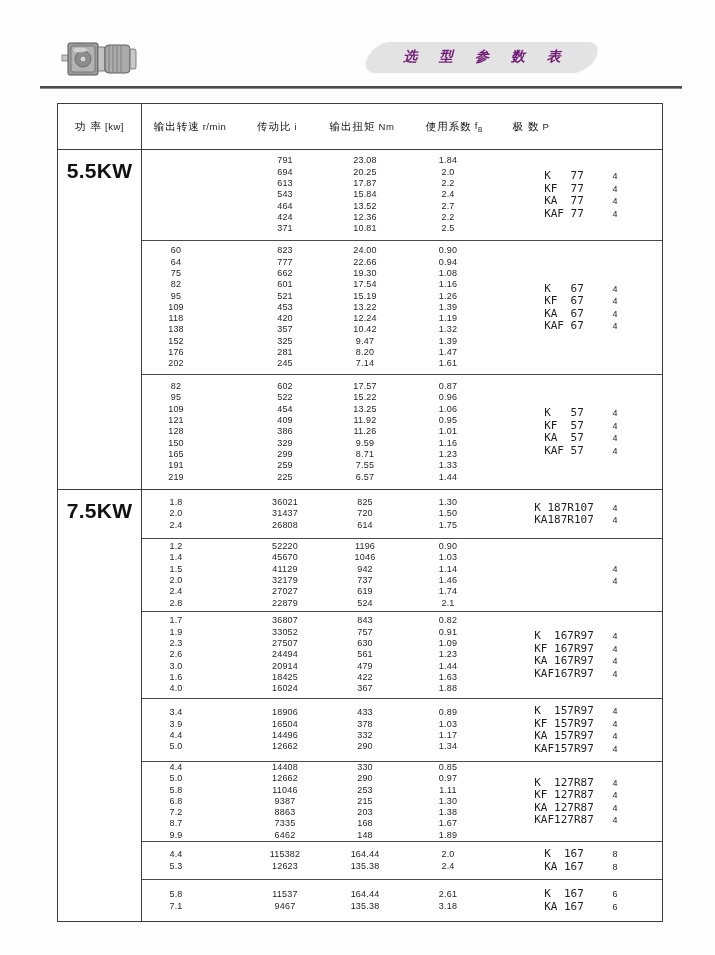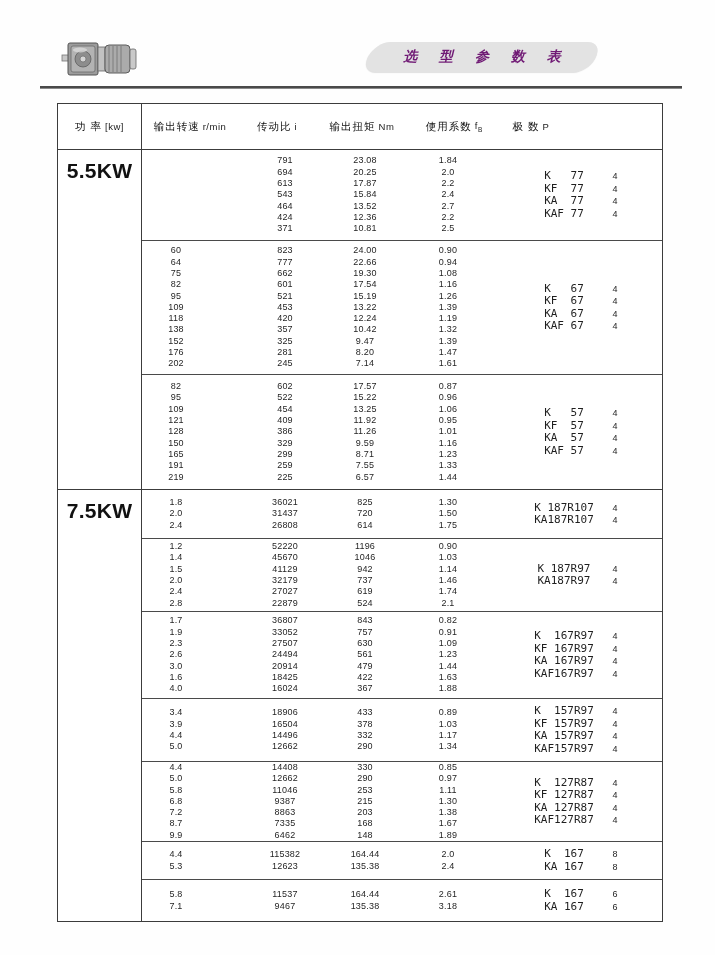--- a/index.html
+++ b/index.html
@@ -382,24 +382,20 @@
                 <div class="cell">524</div>
               </div>
               <div class="col col-fb">
                 <div class="cell">0.90</div>
                 <div class="cell">1.03</div>
                 <div class="cell">1.14</div>
                 <div class="cell">1.46</div>
                 <div class="cell">1.74</div>
                 <div class="cell">2.1</div>
               </div>
-              <div class="col col-type">
-                <div class="type-cell">K 187R97</div>
-                <div class="type-cell">KA187R97</div>
-              </div>
               <div class="col col-p">
                 <div class="p-cell">4</div>
                 <div class="p-cell">4</div>
               </div>
             </div>
             <div class="table-block block-sep" style="height: 87px;">
               <div class="col col-rpm">
                 <div class="cell">1.7</div>
                 <div class="cell">1.9</div>
                 <div class="cell">2.3</div>

